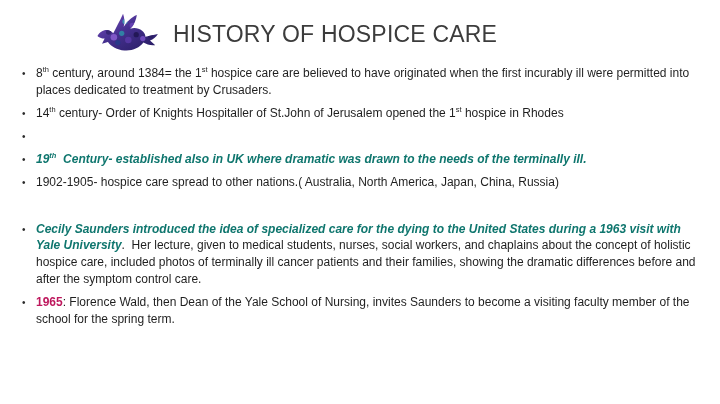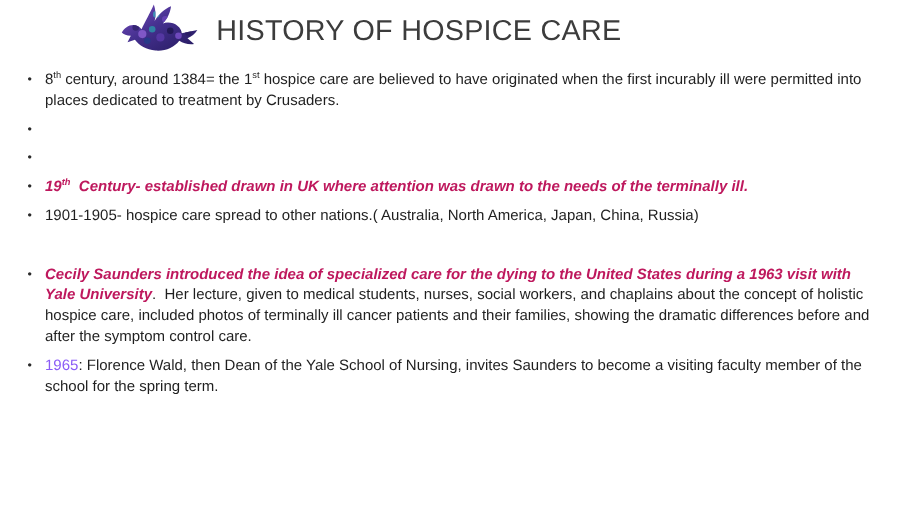--- a/index.html
+++ b/index.html
@@ -13,21 +13,21 @@
     position:relative;
     width:720px; height:404px;
     background:#ffffff;
     color:#1f1f1f;
     box-sizing:border-box;
   }
   .title-row {
     display:flex;
     align-items:center;
     gap:12px;
-    padding-top:1px;
+    padding-top:11px;
     margin-left:93px;
     height:46px;
   }
   .dove { width:68px; height:46px; flex:0 0 68px; }
   h1.slide-title {
     margin:0;
     font-size:23px;
     font-weight:400;
     letter-spacing:0.2px;
     color:#3c3c3c;
@@ -50,22 +50,22 @@
     color:#1f1f1f;
   }
   .marker {
     flex:0 0 14px;
     width:14px;
     font-size:10px;
     line-height:1.7;
     color:#2a2a2a;
   }
   .text { white-space:pre-wrap; }
-  .bi { font-weight:bold; font-style:italic; color:#be185d; }
-  .b  { font-weight:normal; color:#8b5cf6; }
+  .bi { font-weight:bold; font-style:italic; color:#0f766e; }
+  .b  { font-weight:bold; color:#be185d; }
   sup.sp {
     font-size:0.62em;
     vertical-align:super;
     line-height:0;
   }
 </style>
 </head>
 <body>
 
 <div class="slide">
@@ -101,31 +101,32 @@
     <h1 class="slide-title">HISTORY OF HOSPICE CARE</h1>
   </div>
 
   <ul class="bullets top">
     <li>
       <span class="marker">•</span>
       <span class="text"><span>8</span><sup class="sp">th</sup><span> century, around 1384= the 1</span><sup class="sp">st</sup><span> hospice care are believed to have originated when the first incurably ill were permitted into places dedicated to treatment by Crusaders.</span></span>
     </li>
     <li>
       <span class="marker">•</span>
+      <span class="text"><span>14</span><sup class="sp">th</sup><span> century- Order of Knights Hospitaller of St.John of Jerusalem opened the 1</span><sup class="sp">st</sup><span> hospice in Rhodes</span></span>
     </li>
     <li>
       <span class="marker">•</span>
     </li>
     <li>
       <span class="marker">•</span>
-      <span class="text"><span class="bi">19</span><sup class="sp bi">th</sup><span class="bi">  Century- established drawn in UK where attention was drawn to the needs of the terminally ill.</span></span>
+      <span class="text"><span class="bi">19</span><sup class="sp bi">th</sup><span class="bi">  Century- established also in UK where dramatic was drawn to the needs of the terminally ill.</span></span>
     </li>
     <li>
       <span class="marker">•</span>
-      <span class="text"><span>1901-1905- hospice care spread to other nations.( Australia, North America, Japan, China, Russia)</span></span>
+      <span class="text"><span>1902-1905- hospice care spread to other nations.( Australia, North America, Japan, China, Russia)</span></span>
     </li>
   </ul>
 
   <ul class="bullets bottom">
     <li>
       <span class="marker">•</span>
       <span class="text"><span class="bi">Cecily Saunders introduced the idea of specialized care for the dying to the United States during a 1963 visit with Yale University</span><span>.  Her lecture, given to medical students, nurses, social workers, and chaplains about the concept of holistic hospice care, included photos of terminally ill cancer patients and their families, showing the dramatic differences before and after the symptom control care.</span></span>
     </li>
     <li>
       <span class="marker">•</span>

